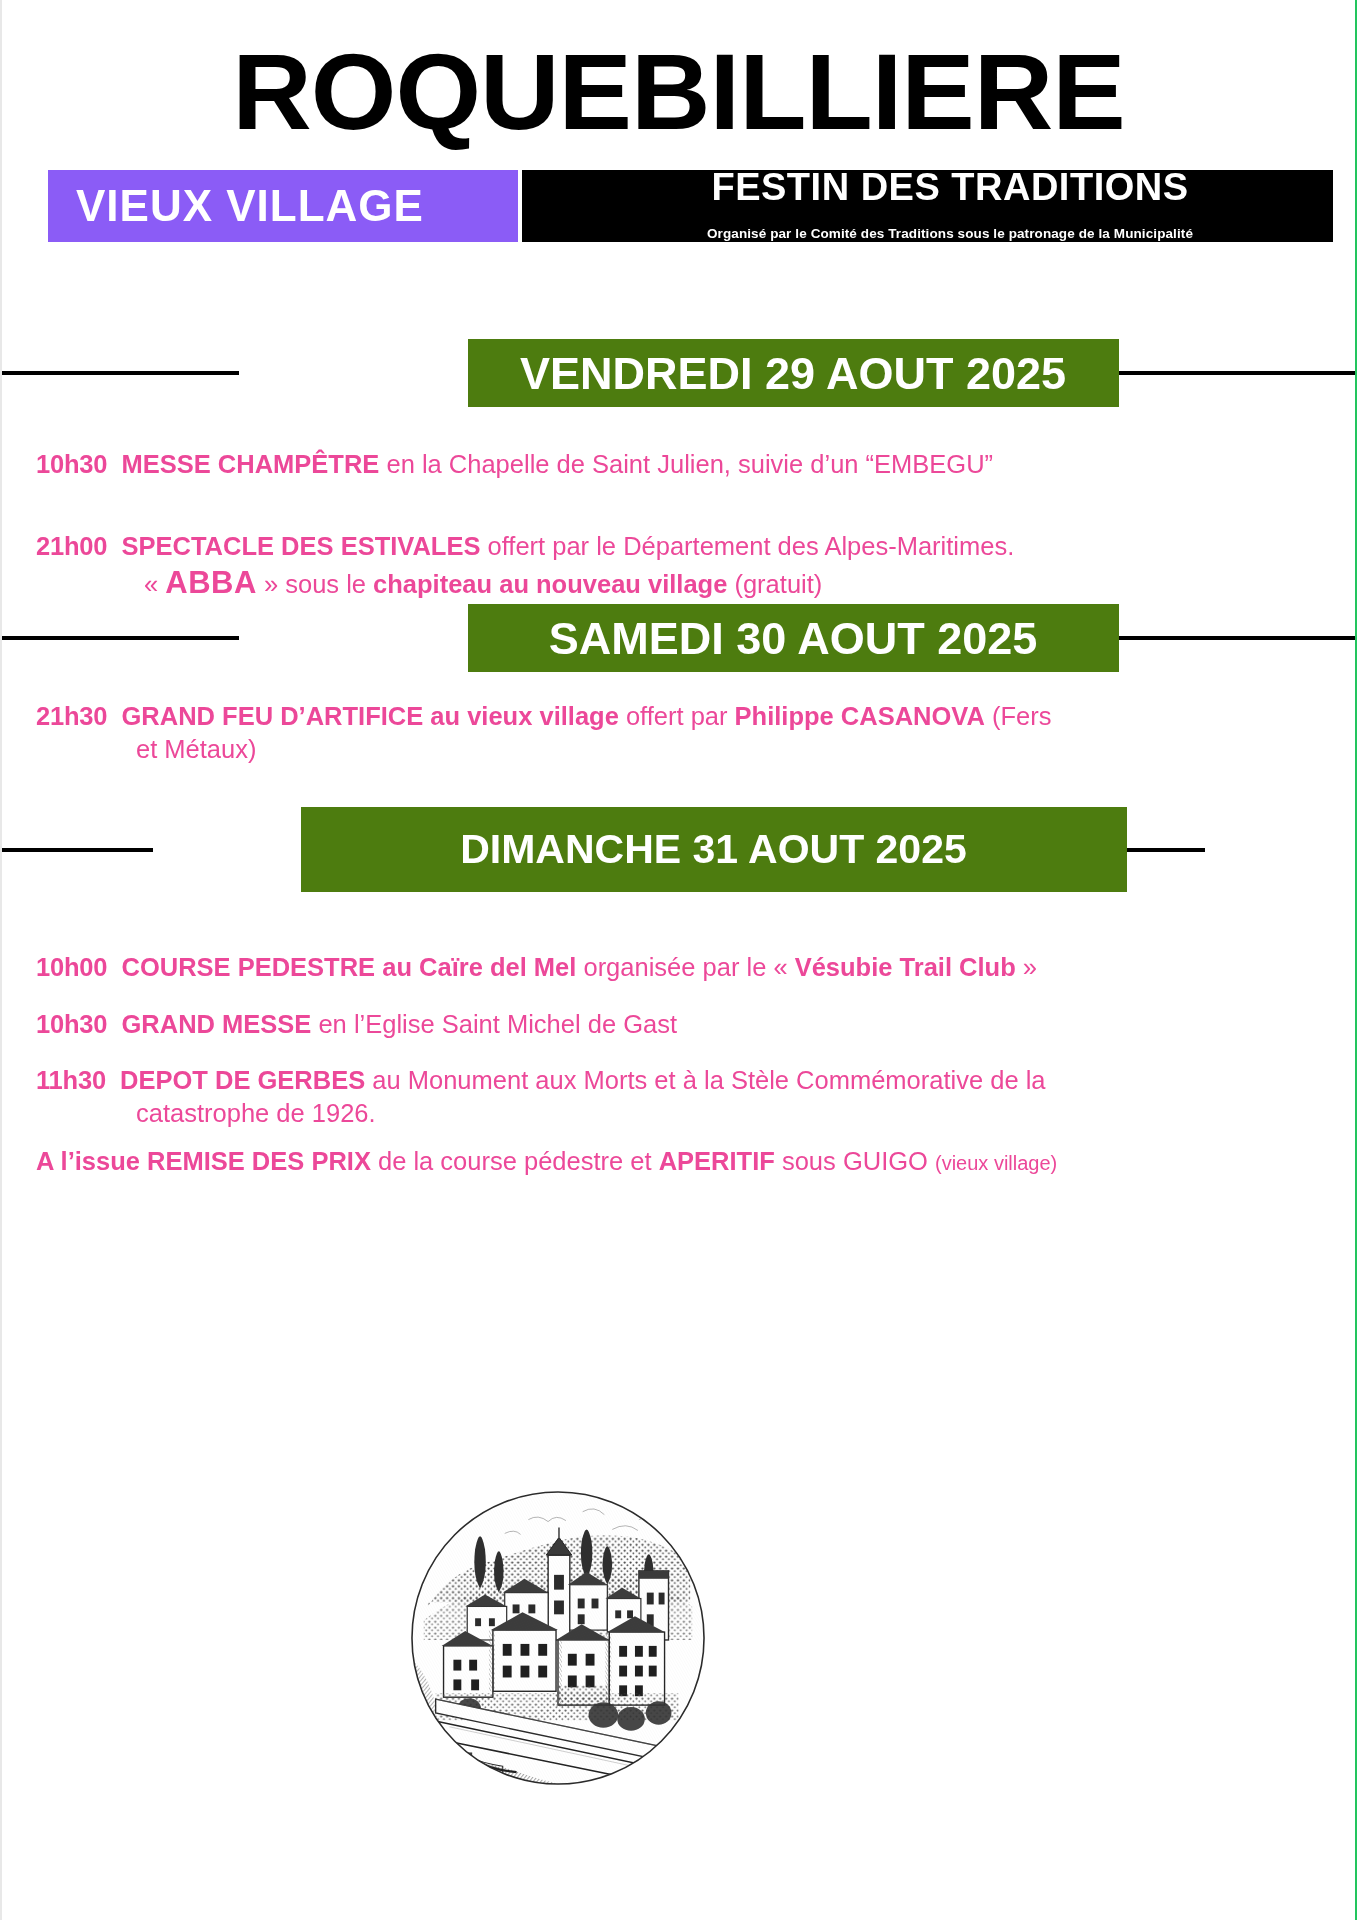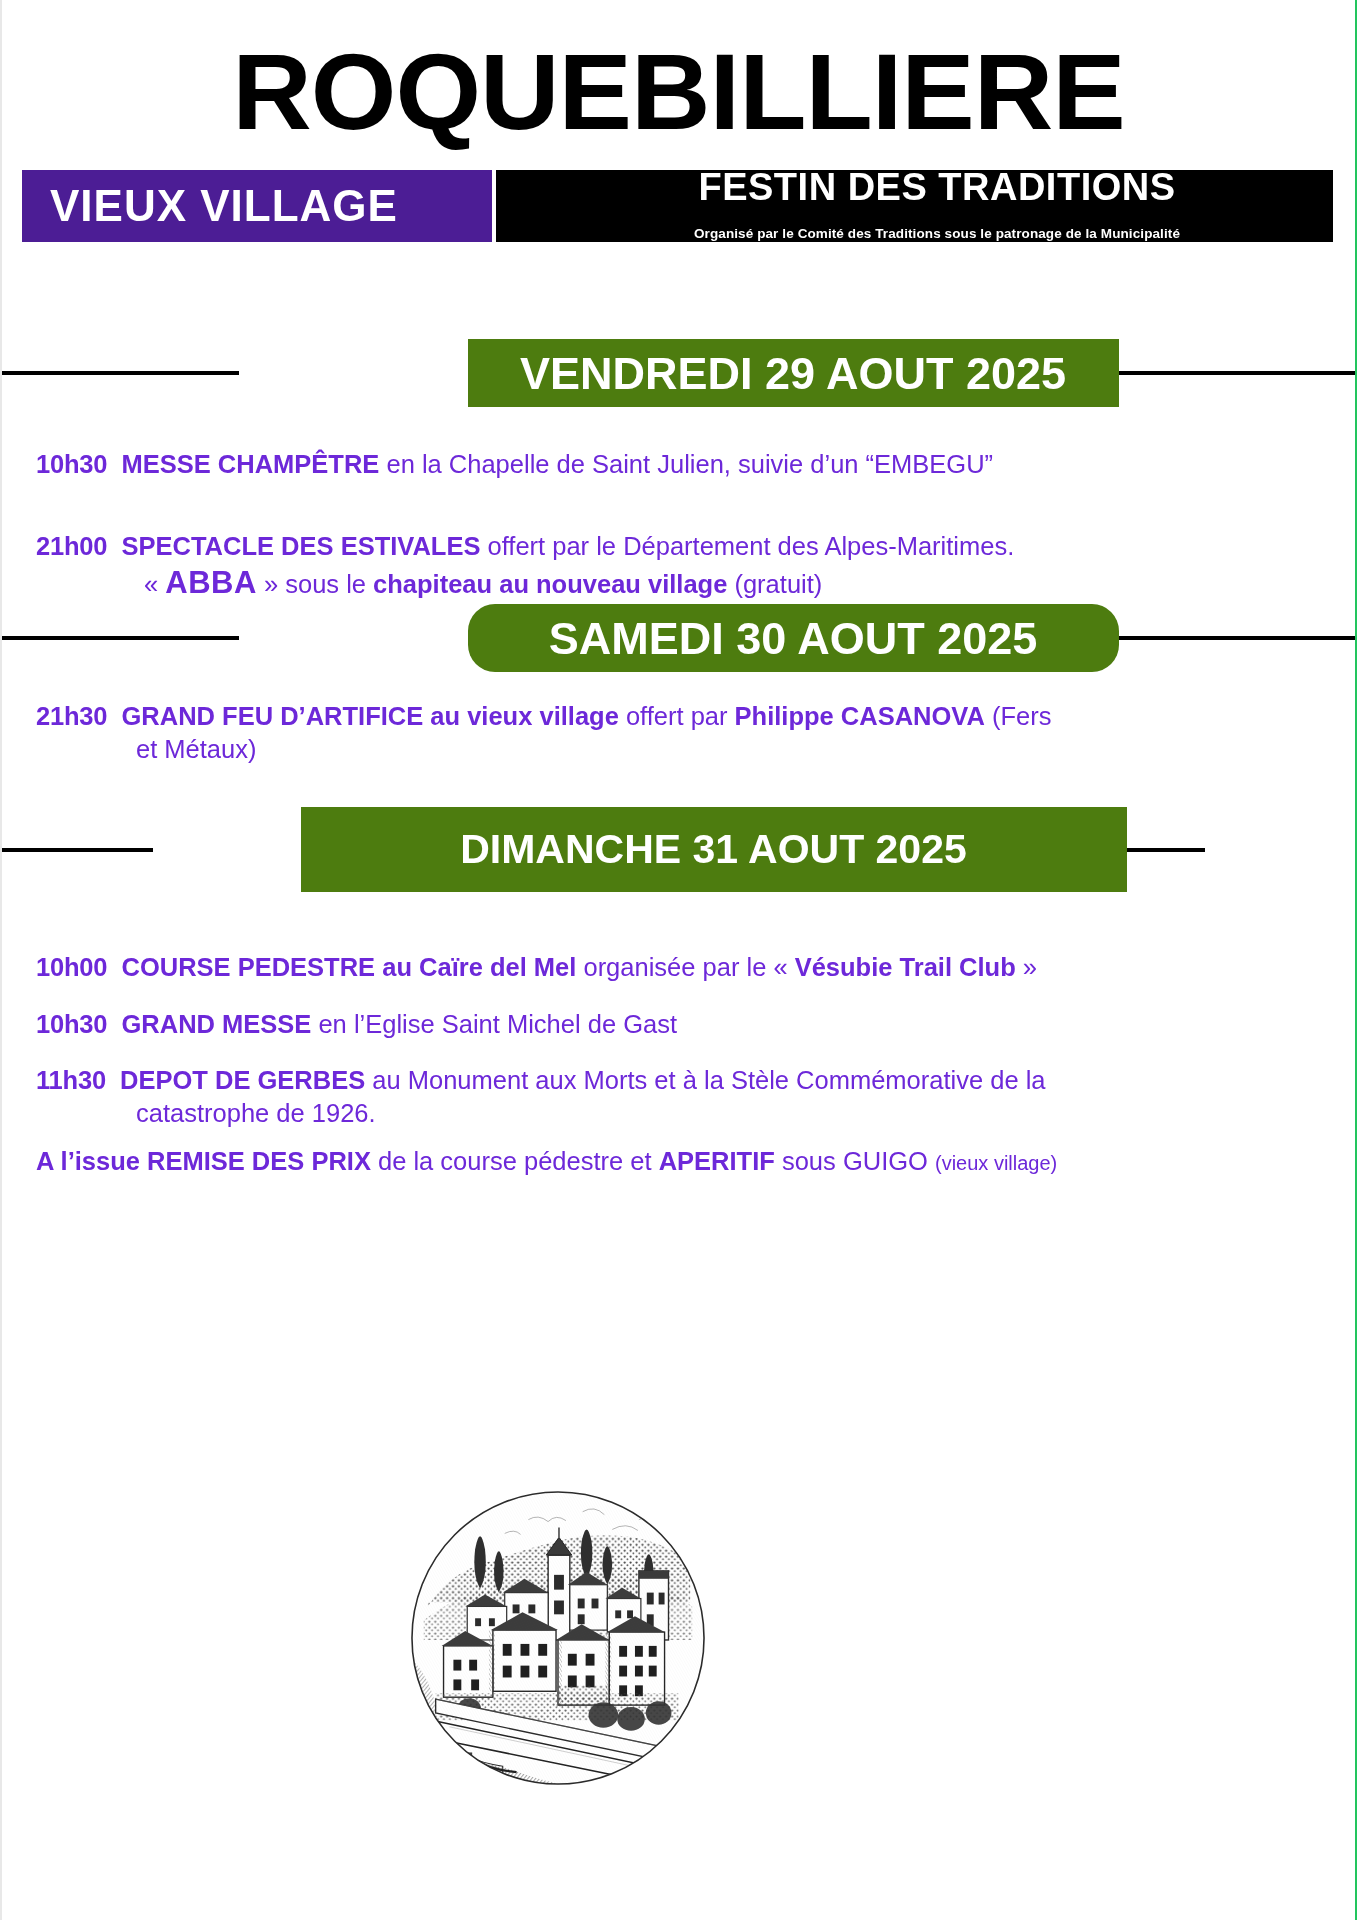--- a/index.html
+++ b/index.html
@@ -46,27 +46,28 @@
 
   .band-row {
     margin-top: 24px;
     margin-left: 20px;
     margin-right: 22px;
     display: flex;
     align-items: stretch;
     height: 72px;
   }
   .band-left {
-    background: #4c1d95;
+    background: #8b5cf6;
     color: #ffffff;
     flex: 0 0 470px;
     display: flex;
     align-items: center;
     padding-left: 28px;
     box-sizing: border-box;
+    margin-left: 26px;
   }
   .band-left-text {
     font-weight: bold;
     font-size: 44px;
     letter-spacing: 1px;
     line-height: 1;
   }
   .band-gap {
     flex: 0 0 4px;
     background: #ffffff;
@@ -131,37 +132,36 @@
     flex: 0 0 651px;
     height: 68px;
     font-size: 45px;
     margin-left: 229px;
   }
   .chip-samedi {
     flex: 0 0 651px;
     height: 68px;
     font-size: 45px;
     margin-left: 229px;
-    border-radius: 27px;
   }
   .chip-dimanche {
     flex: 0 0 826px;
     height: 85px;
     font-size: 41px;
     margin-left: 148px;
   }
 
   
   .line {
     position: absolute;
     left: 34px;
     right: 30px;
     font-size: 25.5px;
     line-height: 1.28;
-    color: #6d28d9;
+    color: #ec4899;
     font-family: "Liberation Sans", sans-serif;
   }
   .line .time {
     font-weight: bold;
     letter-spacing: -0.2px;
   }
   .line b {
     font-weight: bold;
   }
   .line .indent {

